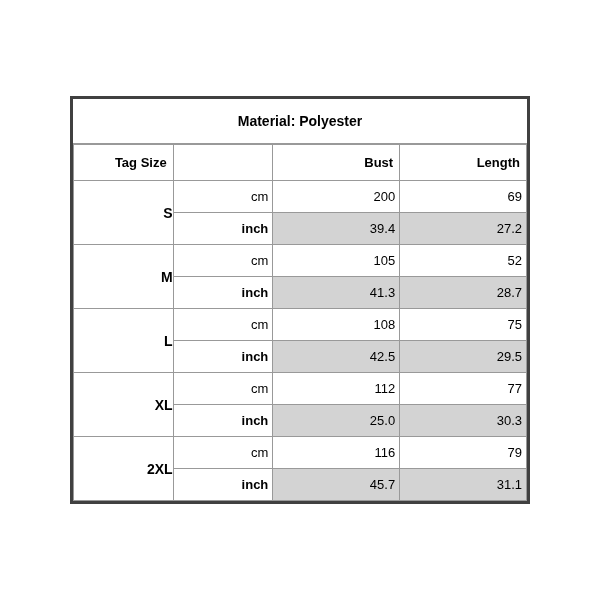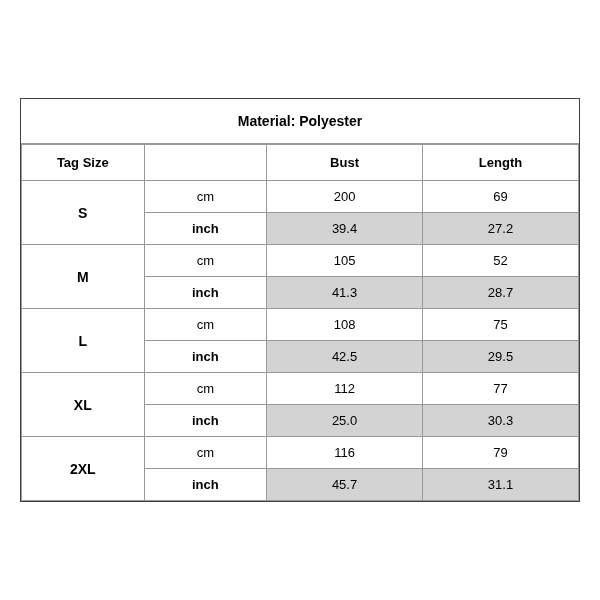--- a/index.html
+++ b/index.html
@@ -12,41 +12,41 @@
       width: 600px;
       height: 600px;
       background: #fff;
       display: flex;
       align-items: center;
       justify-content: center;
       font-family: Arial, sans-serif;
     }
 
     .container {
-      width: 560px;
-      border: 1px solid #404040;
+      width: 460px;
+      border: 3px solid #404040;
     }
 
     .title-row {
       text-align: center;
       padding: 14px 10px;
       font-weight: bold;
       font-size: 14px;
       border-bottom: 1px solid #999;
     }
 
     table {
       width: 100%;
       border-collapse: collapse;
       font-size: 13px;
     }
 
     th, td {
       border: 1px solid #999;
-      text-align: center;
+      text-align: right;
       padding: 0;
     }
 
     .header-row th {
       padding: 10px 6px;
       font-weight: bold;
       background: #fff;
     }
 
     .col-tag { width: 22%; }

